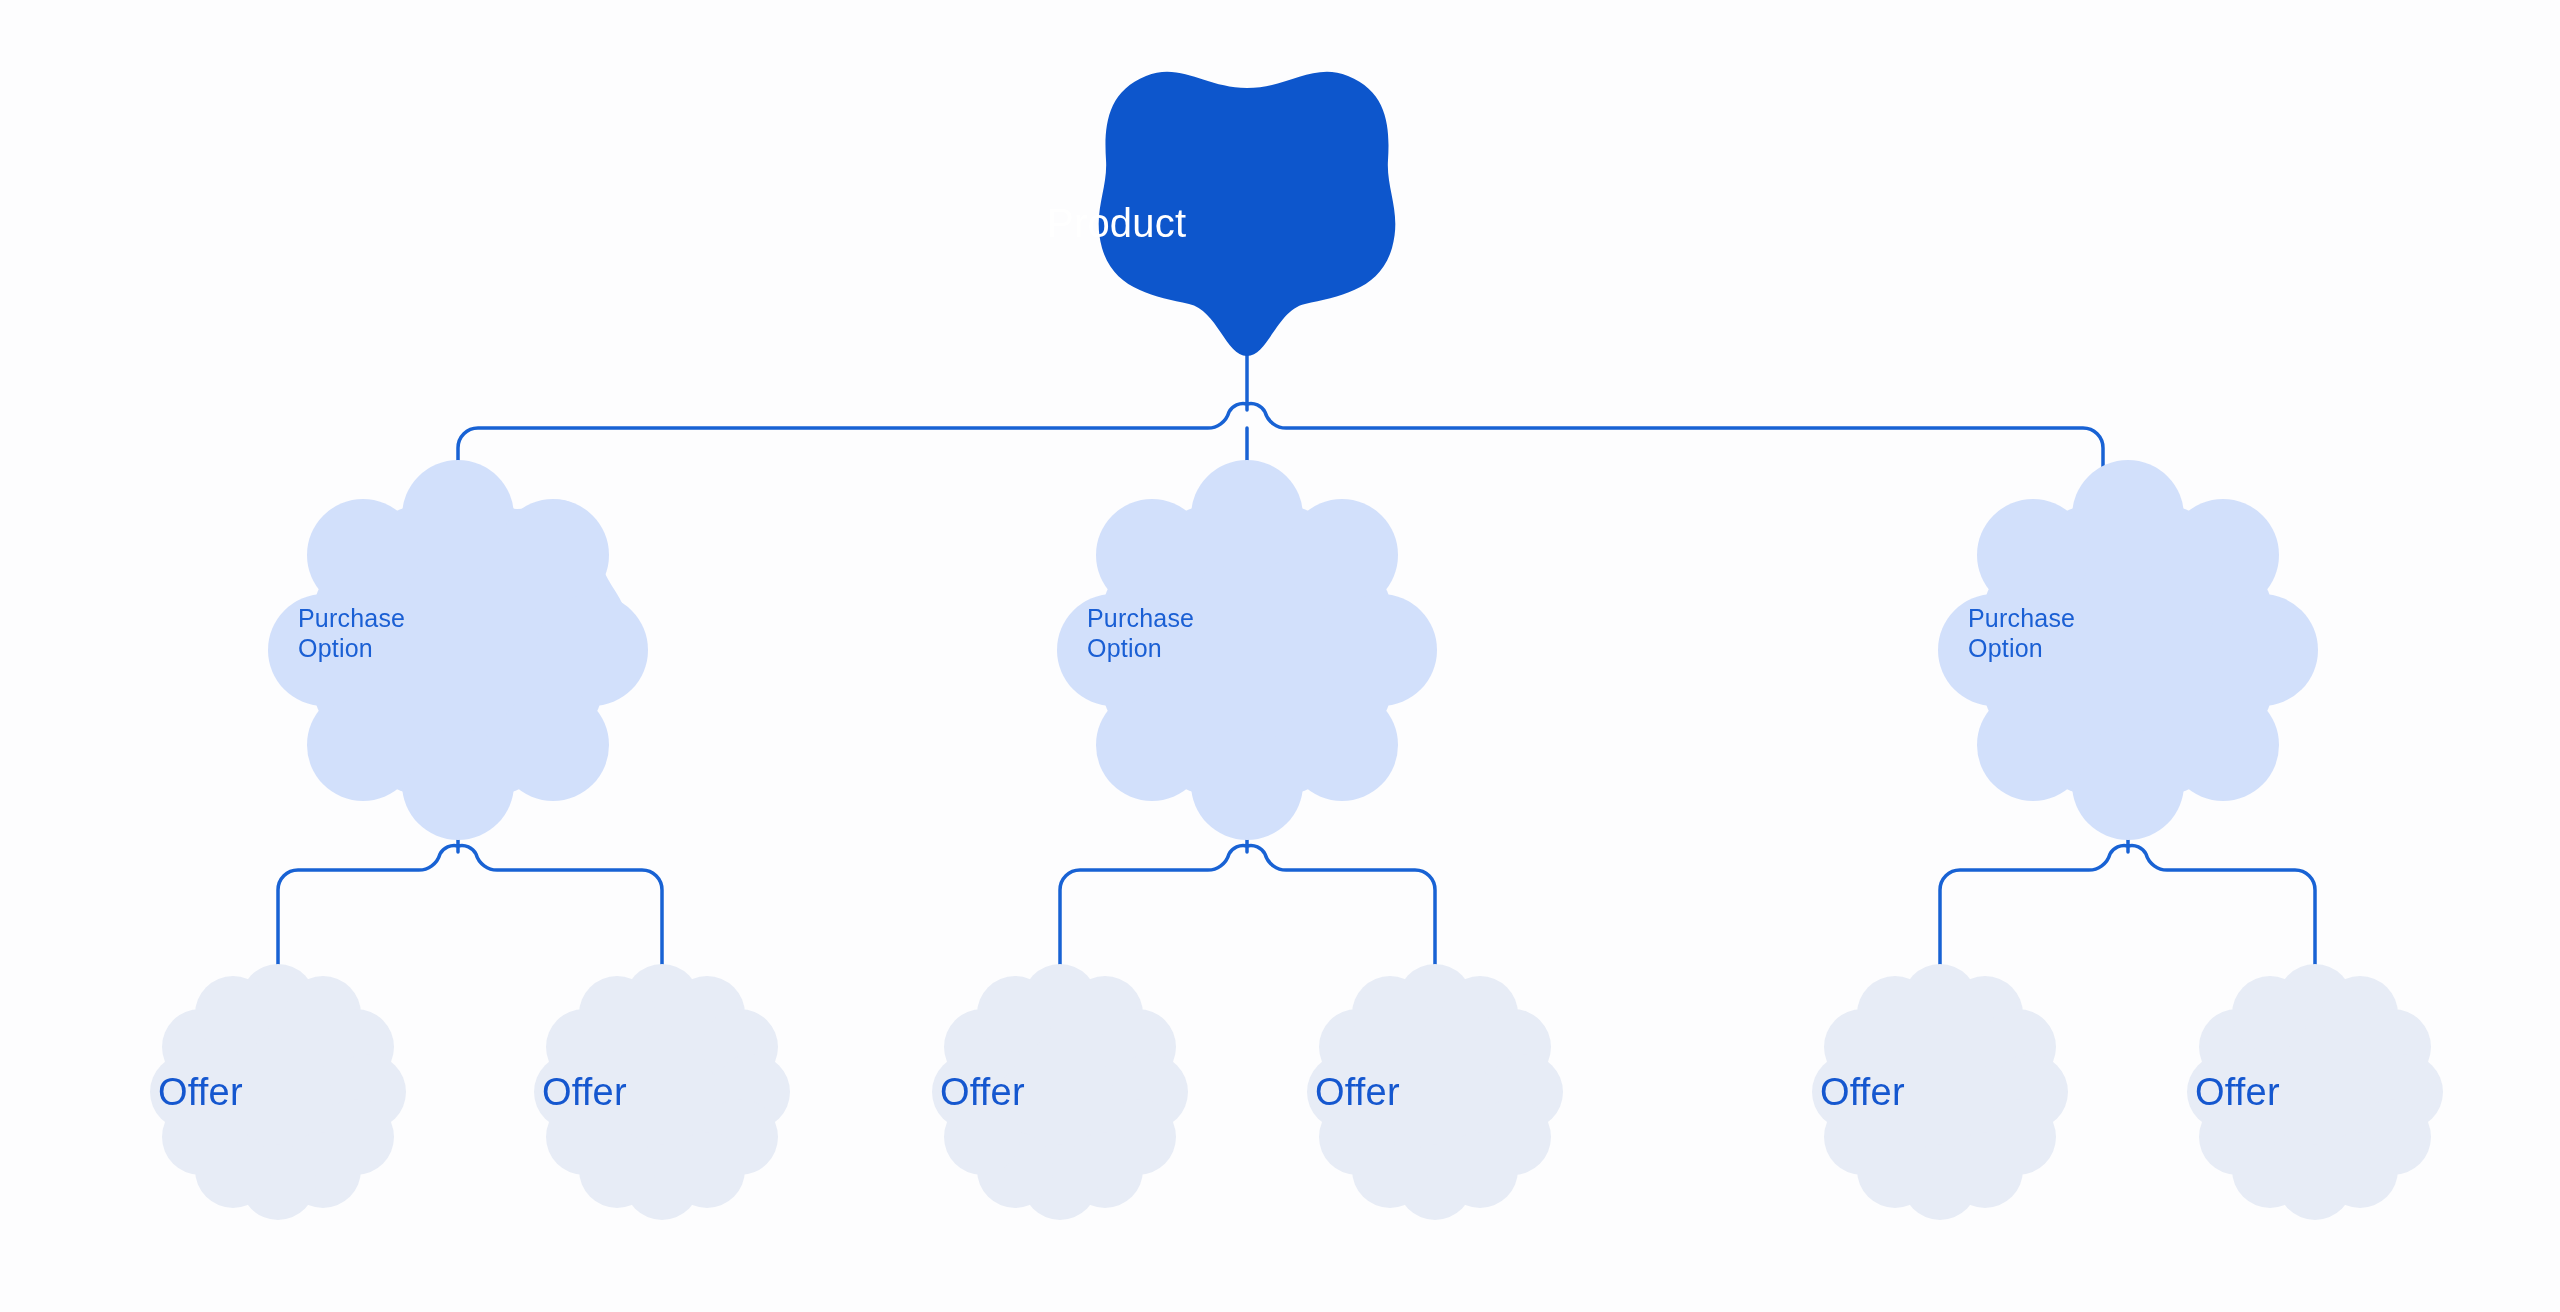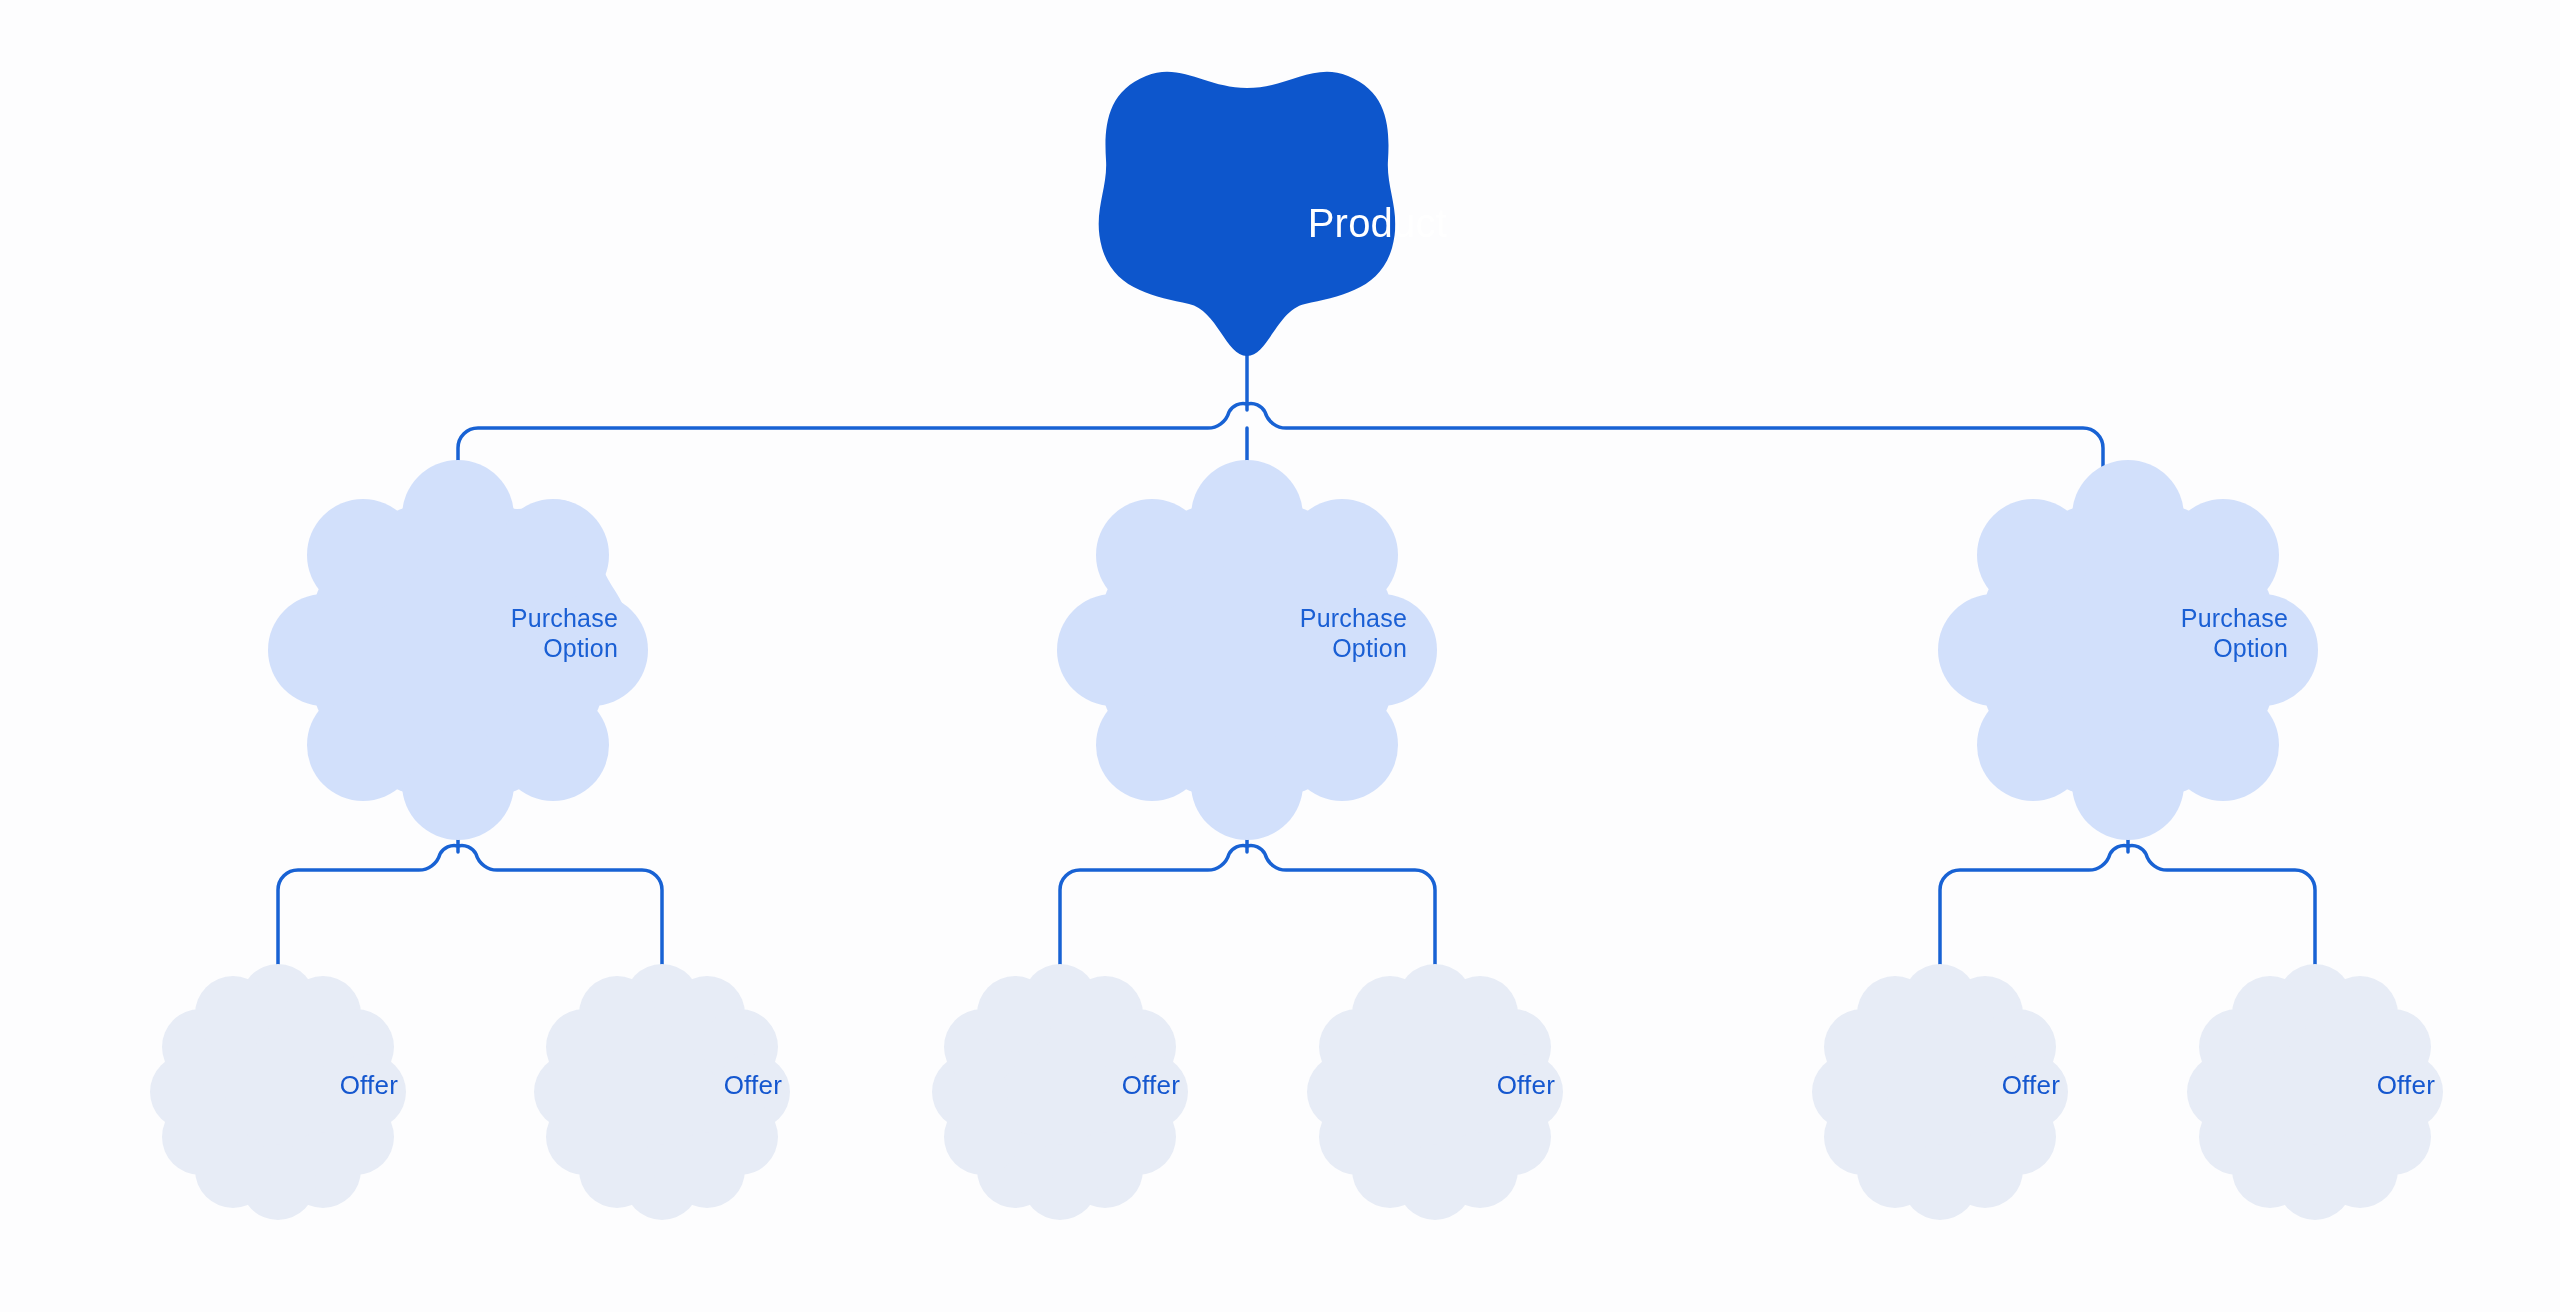--- a/index.html
+++ b/index.html
@@ -22,41 +22,41 @@
   #diagram-svg {
     position: absolute;
     left: 0;
     top: 0;
     width: 2560px;
     height: 1312px;
     display: block;
   }
   .node-label {
     position: absolute;
-    text-align: right;
+    text-align: left;
     line-height: 1.18;
     white-space: pre-line;
     pointer-events: none;
     user-select: none;
   }
   .label-root {
     color: #ffffff;
     font-size: 40px;
     font-weight: 400;
     letter-spacing: 0.2px;
   }
   .label-mid {
     color: #1a5fd4;
     font-size: 25px;
     font-weight: 400;
     letter-spacing: 0.2px;
   }
   .label-leaf {
     color: #1557cf;
-    font-size: 26px;
+    font-size: 38px;
     font-weight: 400;
     letter-spacing: 0.2px;
   }
 </style>
 </head>
 <body>
 
 <div id="canvas">
 
   <svg id="diagram-svg" viewBox="0 0 2560 1312" xmlns="http://www.w3.org/2000/svg">

